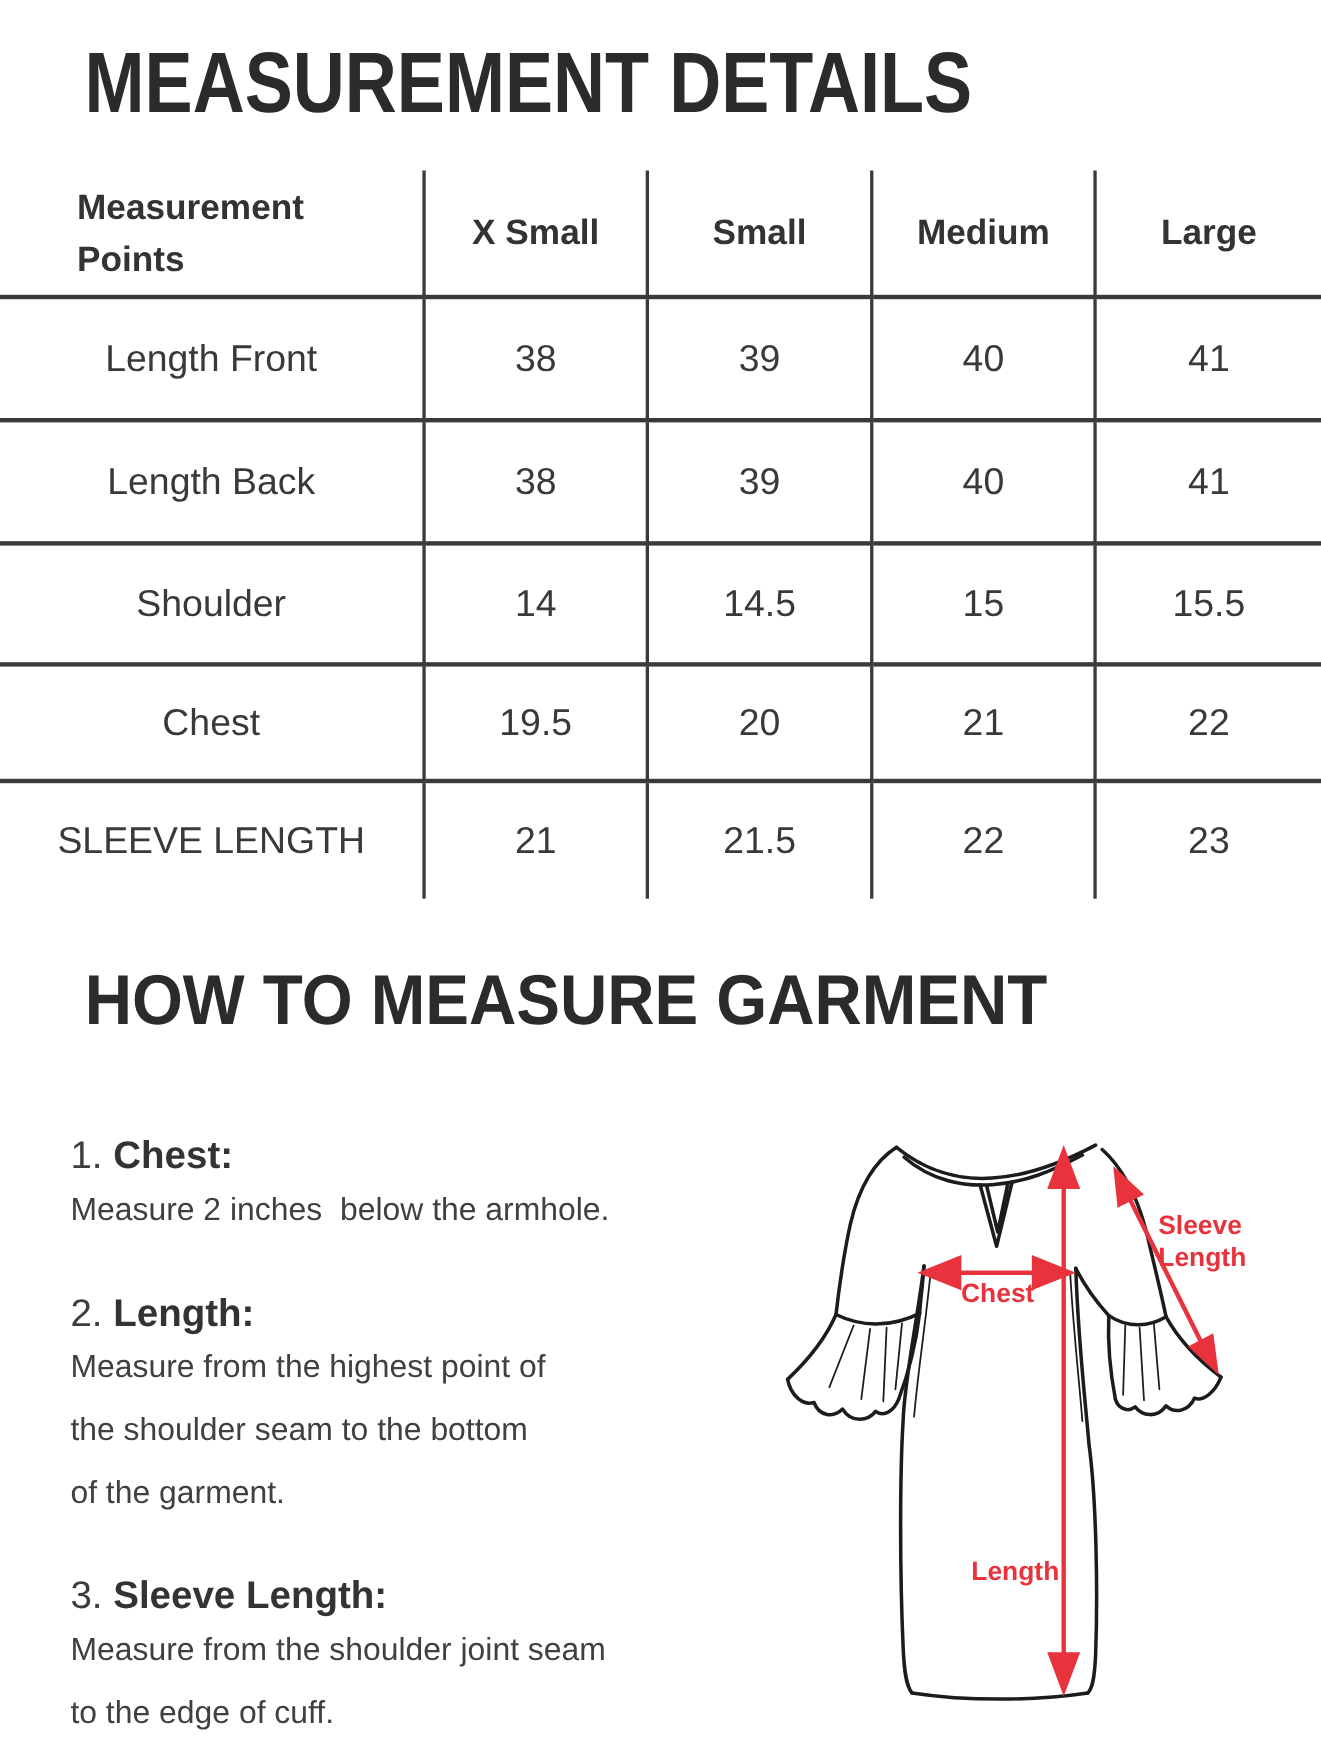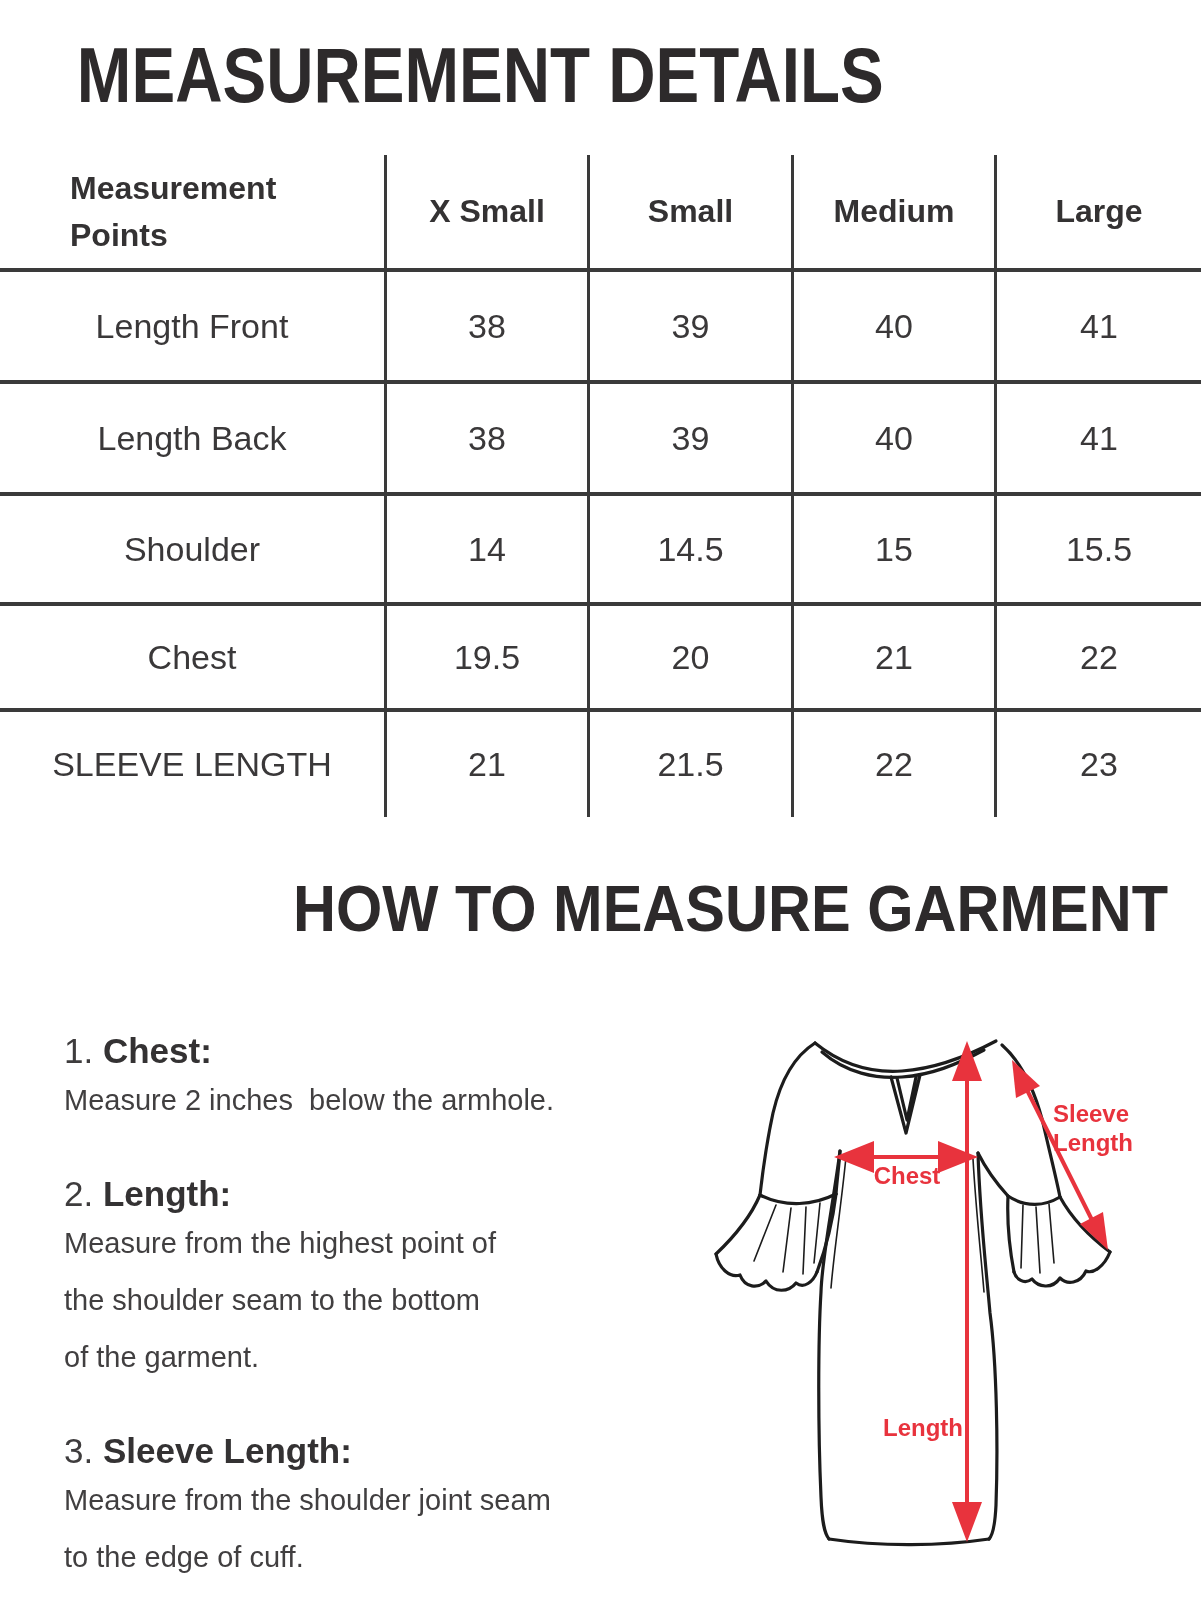--- a/index.html
+++ b/index.html
@@ -12,22 +12,22 @@
   
   .page-title {
     position:absolute; top:30px; left:0; width:100%;
     text-align:left; white-space:nowrap;
     font-size:78px; font-weight:800; color:#2d2a2b;
   }
   .page-title .squeeze { display:inline-block; transform:scaleX(.84); transform-origin:center; }
 
   .section-title {
     position:absolute; top:872px; left:0; width:100%;
-    text-align:right; white-space:nowrap;
-    font-size:64px; font-weight:800; color:#2d2a2b;
+    text-align:left; white-space:nowrap;
+    font-size:64px; font-weight:800; color:#2d2a2b;padding-left:44px;
   }
   .section-title .squeeze { display:inline-block; transform:scaleX(.93); transform-origin:center; }
 
   
   .size-table {
     position:absolute; top:155px; left:0; width:1201px;
     display:grid;
     grid-template-columns:387px 203px 204px 203px 204px;
     grid-template-rows:117px 112px 112px 110px 106px 105px;
   }

